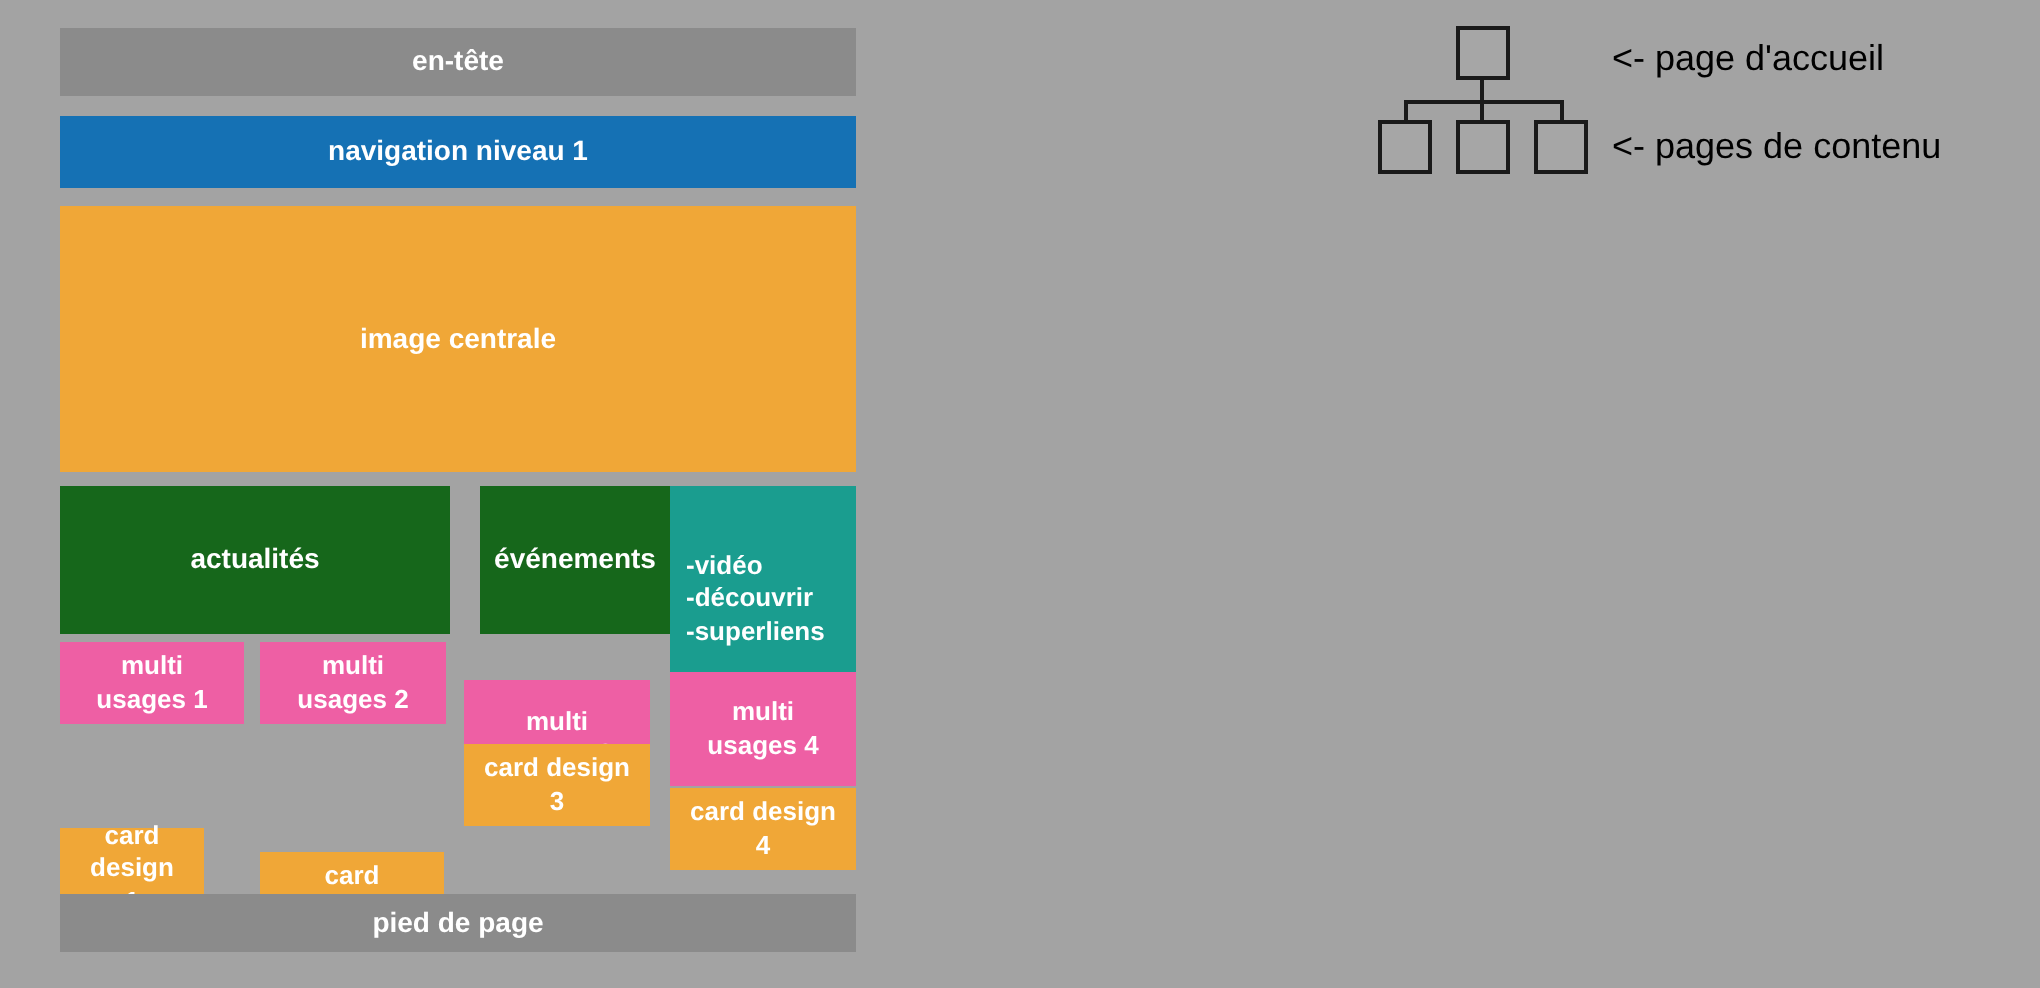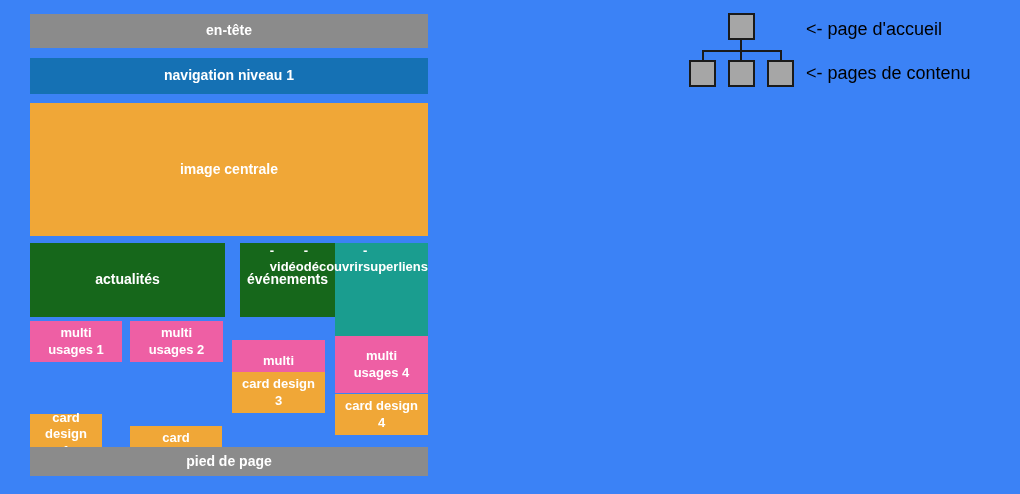--- a/index.html
+++ b/index.html
@@ -1,34 +1,34 @@
 <!DOCTYPE html>
 <html><head>
 <meta charset="utf-8">
 <style>
   html,body{margin:0;padding:0;background:#fff;}
-  .page{position:relative;width:1020px;height:494px;background:#3b82f6;overflow:hidden;
+  .page{position:relative;width:1020px;height:494px;background:#a3a3a3;overflow:hidden;
         font-family:"Liberation Sans",sans-serif;}
   .blk{position:absolute;display:flex;align-items:center;justify-content:center;
        color:#fff;font-weight:bold;font-size:14px;text-align:center;line-height:1.25;box-sizing:border-box;}
   .gray{background:#8B8B8B;}
   .blue{background:#1571B4;}
   .amber{background:#F0A737;}
   .green{background:#16671B;}
   .teal{background:#1A9D8F;}
   .pink{background:#EE5FA4;}
   .small{font-size:13px;}
 
   .b-header{left:30px;top:14px;width:398px;height:34px;}
   .b-nav{left:30px;top:58px;width:398px;height:36px;}
   .b-hero{left:30px;top:103px;width:398px;height:133px;}
   .b-news{left:30px;top:243px;width:195px;height:74px;}
   .b-events{left:240px;top:243px;width:95px;height:74px;}
   .b-links{left:335px;top:243px;width:93px;height:113px;
-           flex-direction:row;align-items:flex-start;justify-content:flex-end;
+           flex-direction:column;align-items:flex-start;justify-content:center;
            padding-left:8px;text-align:left;}
   .b-mu1{left:30px;top:321px;width:92px;height:41px;}
   .b-mu2{left:130px;top:321px;width:93px;height:41px;}
   .b-mu3{left:232px;top:340px;width:93px;height:58px;}
   .b-mu4{left:335px;top:336px;width:93px;height:57px;}
   .b-cd1{left:30px;top:414px;width:72px;height:41px;}
   .b-cd2{left:130px;top:394px;width:92px;height:41px;margin-top:32px;}
   .b-cd3{left:232px;top:372px;width:93px;height:41px;}
   .b-cd4{left:335px;top:394px;width:93px;height:41px;}
   .b-footer{left:30px;top:447px;width:398px;height:29px;}

